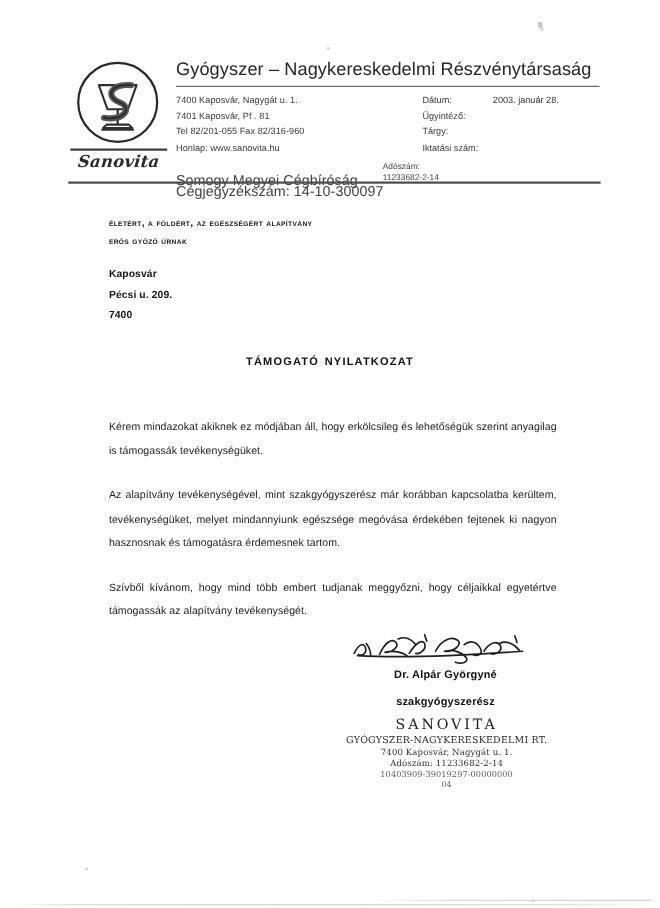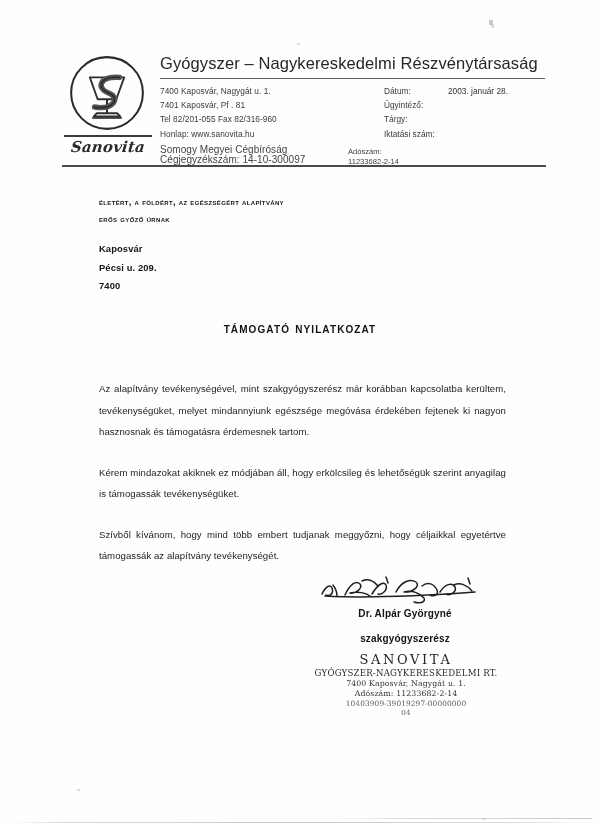--- a/index.html
+++ b/index.html
@@ -123,22 +123,22 @@
     position: absolute;
     left: 160px;
     top: 32px;
     width: 190px;
     font-size: 8.3px;
     line-height: 14.2px;
     color: #3a3a3a;
     letter-spacing: .05px;
   }
   .contact-col .reg {
-    margin-top: 4px;
-    font-size: 10px;
+    margin-top: 18px;
+    font-size: 13px;
     line-height: 10.4px;
     color: #434343;
   }
 
   .form-col {
     position: absolute;
     left: 348px;
     top: 32px;
     width: 200px;
     font-size: 8.3px;
@@ -370,22 +370,22 @@
     <div class="addr-caps">Erős Győző Úrnak</div>
     <div class="addr-gap"></div>
     <div class="addr-plain">Kaposvár</div>
     <div class="addr-plain">Pécsi u. 209.</div>
     <div class="addr-plain">7400</div>
   </div>
 
   <div class="doc-title">Támogató Nyilatkozat</div>
 
   <div class="body-text">
+    <p>Kérem mindazokat akiknek ez módjában áll, hogy erkölcsileg és lehetőségük szerint anyagilag is támogassák tevékenységüket.</p>
     <p>Az alapítvány tevékenységével, mint szakgyógyszerész már korábban kapcsolatba kerültem, tevékenységüket, melyet mindannyiunk egészsége megóvása érdekében fejtenek ki nagyon hasznosnak és támogatásra érdemesnek tartom.</p>
-    <p>Kérem mindazokat akiknek ez módjában áll, hogy erkölcsileg és lehetőségük szerint anyagilag is támogassák tevékenységüket.</p>
     <p>Szívből kívánom, hogy mind több embert tudjanak meggyőzni, hogy céljaikkal egyetértve támogassák az alapítvány tevékenységét.</p>
   </div>
 
   <div class="signature-block">
     <div class="sig-script">
       <svg width="210" height="34" viewBox="0 0 210 34">
         <g fill="none" stroke="#1f1f1f" stroke-width="1.5" stroke-linecap="round" stroke-linejoin="round">
           <path d="M22 22 C 26 14, 30 12, 32 16 C 34 21, 30 25, 26 23"></path>
           <path d="M33 13 C 36 17, 37 21, 37 24"></path>
           <path d="M45 23 C 50 12, 56 8, 60 12 C 63 16, 56 22, 50 21 C 58 19, 66 21, 70 24"></path>

